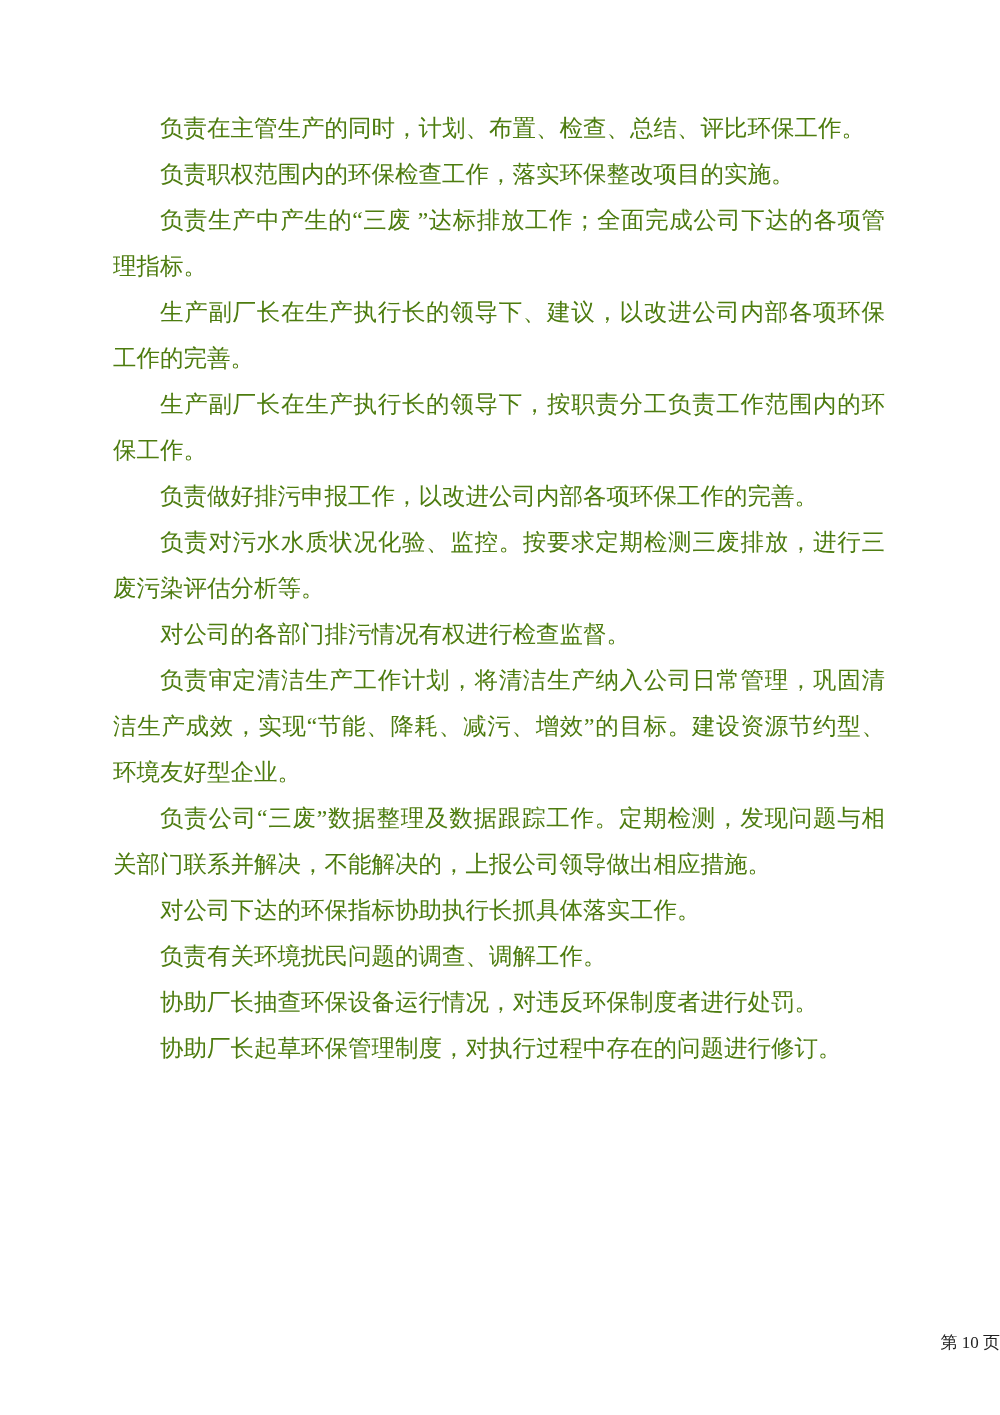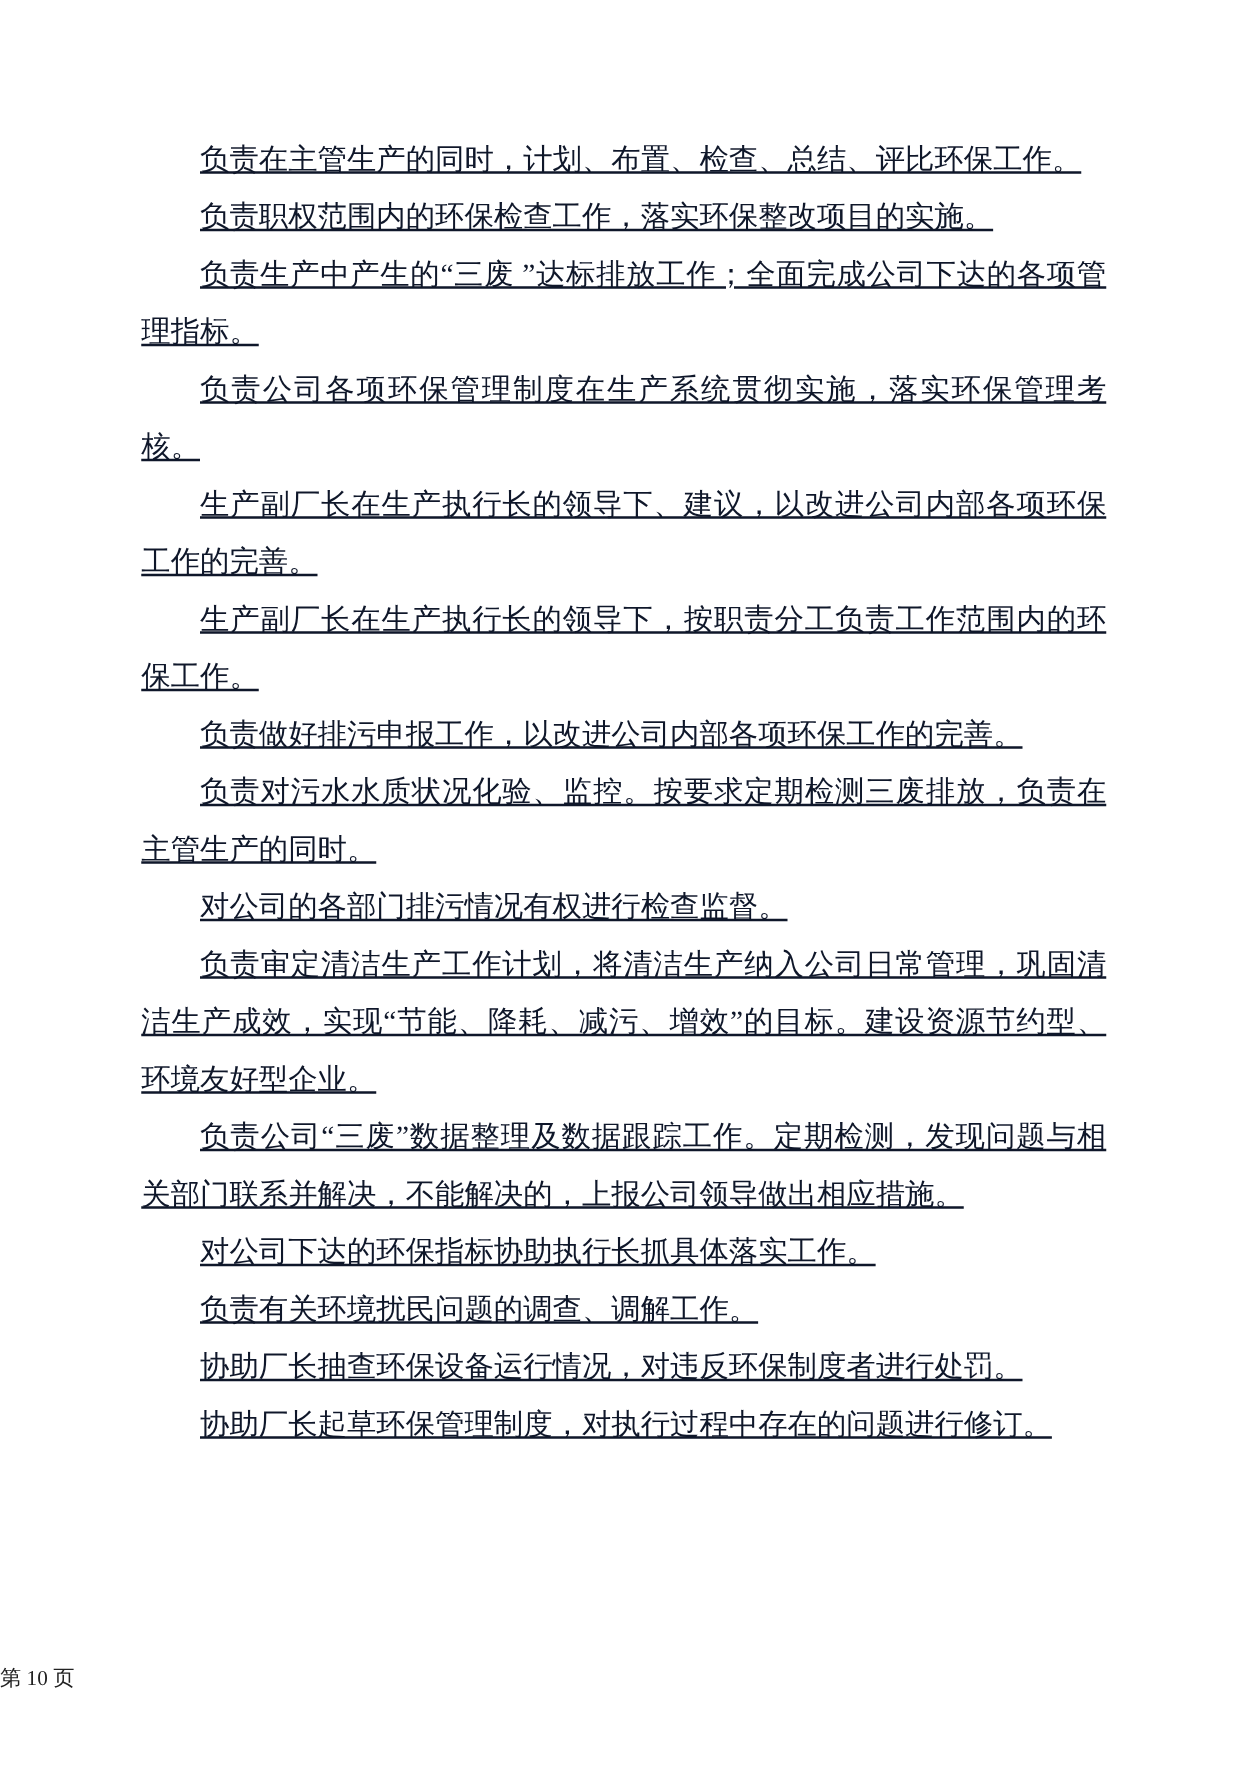--- a/index.html
+++ b/index.html
@@ -19,50 +19,48 @@
     position: absolute;
     left: 113px;
     top: 105px;
     width: 772px;
   }
   .para {
     margin: 0;
     padding: 0;
     font-size: 23.5px;
     line-height: 46px;
-    color: #0f172a;
+    color: #4d7c0f;
     text-indent: 2em;
     text-align: justify;
     letter-spacing: 0;
-    text-decoration: underline;
   }
   .footer {
     position: absolute;
     left: 0;
     top: 1330px;
     width: 100%;
-    text-align: left;
+    text-align: right;
     font-size: 17px;
     line-height: 26px;
     color: #222222;
   }
 </style>
 </head>
 <body>
 
 <div class="page">
   <div class="content">
     <p class="para">负责在主管生产的同时，计划、布置、检查、总结、评比环保工作。</p>
     <p class="para">负责职权范围内的环保检查工作，落实环保整改项目的实施。</p>
     <p class="para">负责生产中产生的“三废 ”达标排放工作；全面完成公司下达的各项管理指标。</p>
-    <p class="para">负责公司各项环保管理制度在生产系统贯彻实施，落实环保管理考核。</p>
     <p class="para">生产副厂长在生产执行长的领导下、建议，以改进公司内部各项环保工作的完善。</p>
     <p class="para">生产副厂长在生产执行长的领导下，按职责分工负责工作范围内的环保工作。</p>
     <p class="para">负责做好排污申报工作，以改进公司内部各项环保工作的完善。</p>
-    <p class="para">负责对污水水质状况化验、监控。按要求定期检测三废排放，负责在主管生产的同时。</p>
+    <p class="para">负责对污水水质状况化验、监控。按要求定期检测三废排放，进行三废污染评估分析等。</p>
     <p class="para">对公司的各部门排污情况有权进行检查监督。</p>
     <p class="para">负责审定清洁生产工作计划，将清洁生产纳入公司日常管理，巩固清洁生产成效，实现“节能、降耗、减污、增效”的目标。建设资源节约型、环境友好型企业。</p>
     <p class="para">负责公司“三废”数据整理及数据跟踪工作。定期检测，发现问题与相关部门联系并解决，不能解决的，上报公司领导做出相应措施。</p>
     <p class="para">对公司下达的环保指标协助执行长抓具体落实工作。</p>
     <p class="para">负责有关环境扰民问题的调查、调解工作。</p>
     <p class="para">协助厂长抽查环保设备运行情况，对违反环保制度者进行处罚。</p>
     <p class="para">协助厂长起草环保管理制度，对执行过程中存在的问题进行修订。</p>
   </div>
   <div class="footer">第 10 页</div>
 </div>

